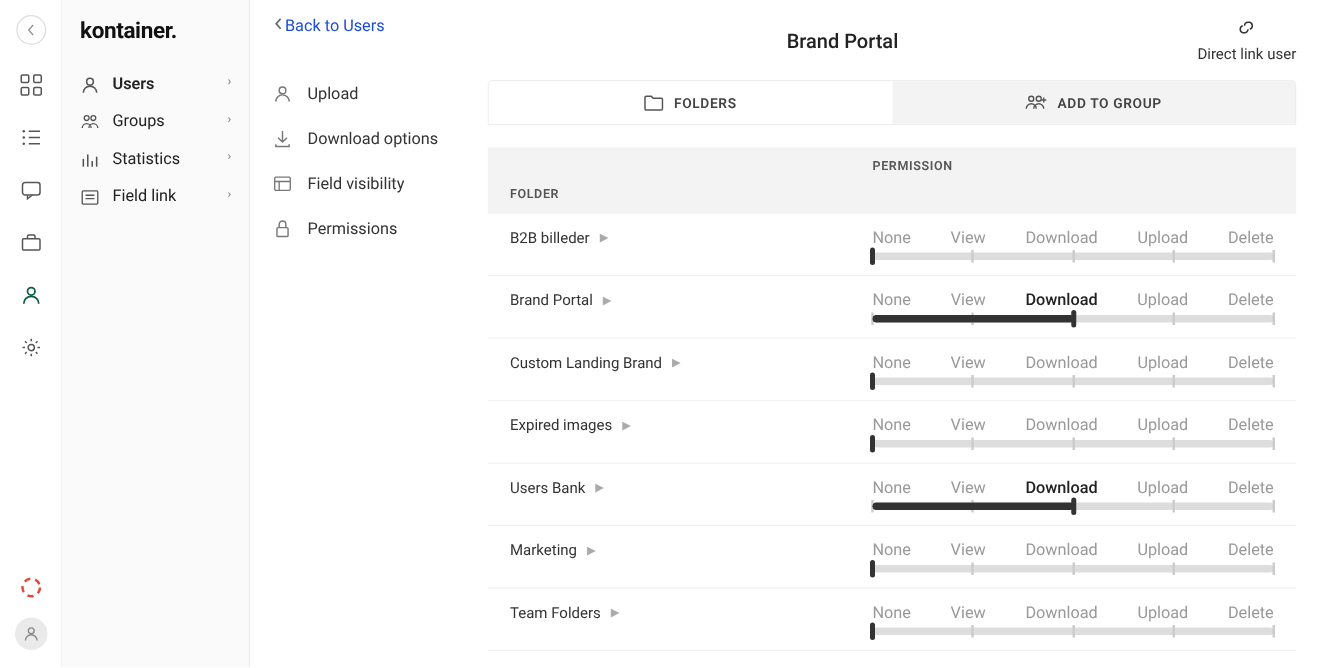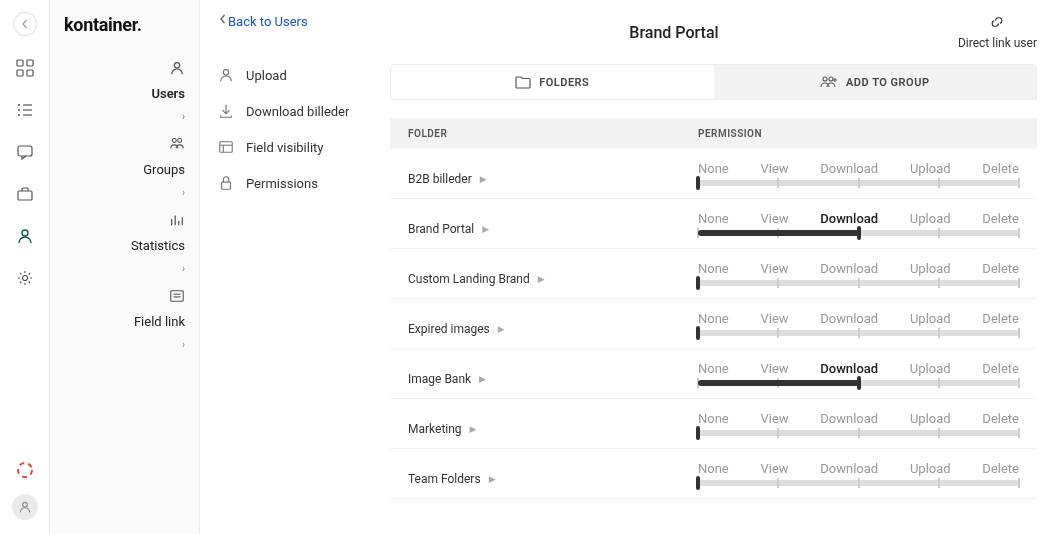--- a/index.html
+++ b/index.html
@@ -11,21 +11,21 @@
   .rail-top { display:flex; flex-direction:column; align-items:center; gap:22px; flex:1; }
   .rail-bottom { display:flex; flex-direction:column; align-items:center; gap:14px; padding-bottom: 14px; }
   .rail .ico { width: 20px; height: 20px; display:flex; align-items:center; justify-content:center; color:#555; cursor:pointer; }
   .rail .ico.active { color:#0d5c3f; }
   .rail-circle { width:24px; height:24px; border:1px solid #ddd; border-radius:50%; display:flex; align-items:center; justify-content:center; cursor:pointer; }
   .rail-avatar { width:26px; height:26px; border-radius:50%; background:#eaeaea; display:flex; align-items:center; justify-content:center; color:#888; cursor:pointer; }
 
   
   .sidebar { width: 150px; background:#fafafa; border-right:1px solid #eee; padding: 14px 0 17px 0; }
   .logo { font-weight:700; font-size:18px; padding: 0 14px 18px 14px; color:#111; letter-spacing:-0.3px; }
-  .nav-item { display:flex; align-items:flex-end; gap:10px; padding:7px 14px; cursor:pointer;flex-direction:column; }
+  .nav-item { display:flex; align-items:flex-start; gap:10px; padding:7px 14px; cursor:pointer; }
   .nav-item.active { font-weight:600; }
   .nav-item .chev { margin-left:auto; color:#888; font-size:10px; }
   .nav-ico { width:16px; height:16px; display:flex; align-items:center; justify-content:center; color:#555; }
 
   
   .settings { width: 190px; padding: 14px 10px 0 18px; }
   .back { display:flex; align-items:flex-start; gap:0; color:#1d4ed8; cursor:pointer; padding-bottom: 28px; }
   .set-item { display:flex; align-items:center; gap:12px; padding:10px 0; cursor:pointer; color:#333; }
   .set-item .nav-ico { color:#777; }
 
@@ -34,25 +34,25 @@
   .topbar { display:flex; align-items:center; padding-bottom: 14px; }
   .title { flex:1; text-align:center; font-size:16px; font-weight:500; }
   .directlink { display:flex; align-items:center; gap:6px; font-size:12px; color:#333; cursor:pointer;flex-direction:column; }
 
   .tabs { display:flex; border:1px solid #eee; border-radius:4px 4px 0 0; overflow:hidden; }
   .tab { flex:1; display:flex; align-items:center; justify-content:center; gap:8px; padding:10px 0; font-size:11px; font-weight:600; letter-spacing:0.5px; cursor:pointer; text-transform:uppercase; color:#444; }
   .tab.inactive-tab { background:#fff; }
   .tab.selected-tab { background:#f3f3f3; }
 
   .table-head { display:flex; background:#f3f3f3; padding:10px 18px; font-size:10px; font-weight:600; letter-spacing:0.5px; color:#555; text-transform:uppercase; margin-top:18px; }
-  .col-folder { flex:0 0 290px; }
+  .col-folder { flex:0 0 290px;margin-top:22px; }
   .col-perm { flex:1; }
 
   .rows { overflow-y:auto; }
-  .row { display:flex; align-items:flex-end; padding: 12px 18px; border-bottom:1px solid #f2f2f2; }
+  .row { display:flex; align-items:flex-start; padding: 12px 18px; border-bottom:1px solid #f2f2f2; }
   .folder-name { flex:0 0 290px; display:flex; align-items:center; gap:8px; font-size:12px; color:#333; }
   .folder-name .tri { color:#aaa; font-size:9px; }
 
   .slider-wrap { flex:1; display:flex; flex-direction:column; gap:4px; }
   .slider-labels { display:flex; justify-content:space-between; font-size:13px; color:#999; }
   .slider-labels span.active-lbl { color:#222; font-weight:500; }
   .slider-track { position:relative; height:6px; background:#ddd; border-radius:3px; }
   .slider-fill { position:absolute; left:0; top:0; bottom:0; background:#333; border-radius:3px; }
   .slider-handle { position:absolute; top:50%; width:4px; height:14px; background:#333; border-radius:2px; transform:translate(-50%,-50%); }
   .slider-tick { position:absolute; top:50%; width:2px; height:10px; background:#ccc; transform:translate(-50%,-50%); }
@@ -196,21 +196,21 @@
           </span>
           <span>Upload</span>
         </div>
         <div class="set-item">
           <span class="nav-ico">
             <svg width="16" height="16" viewBox="0 0 18 18">
               <path d="M9 2 v9 M5 8 l4 4 l4-4" fill="none" stroke="currentColor" stroke-width="1.3"></path>
               <path d="M3 14 v2 h12 v-2" fill="none" stroke="currentColor" stroke-width="1.3"></path>
             </svg>
           </span>
-          <span>Download billeder</span>
+          <span>Download options</span>
         </div>
         <div class="set-item">
           <span class="nav-ico">
             <svg width="16" height="16" viewBox="0 0 18 18">
               <rect x="2" y="3" width="14" height="12" rx="1" fill="none" stroke="currentColor" stroke-width="1.2"></rect>
               <line x1="2" y1="7" x2="16" y2="7" stroke="currentColor" stroke-width="1.2"></line>
               <line x1="6" y1="7" x2="6" y2="15" stroke="currentColor" stroke-width="1.2"></line>
             </svg>
           </span>
           <span>Field visibility</span>
@@ -351,21 +351,21 @@
               <div class="slider-tick" style="left: 25%;"></div>
               <div class="slider-tick" style="left: 50%;"></div>
               <div class="slider-tick" style="left: 75%;"></div>
               <div class="slider-tick" style="left: 100%;"></div>
               <div class="slider-handle" style="left: 0%;"></div>
             </div>
           </div>
         </div>
         <div class="row">
           <div class="folder-name">
-            <span>Image Bank</span>
+            <span>Users Bank</span>
             <span class="tri">▶</span>
           </div>
           <div class="slider-wrap">
             <div class="slider-labels">
               <span>None</span>
               <span>View</span>
               <span class="active-lbl">Download</span>
               <span>Upload</span>
               <span>Delete</span>
             </div>

